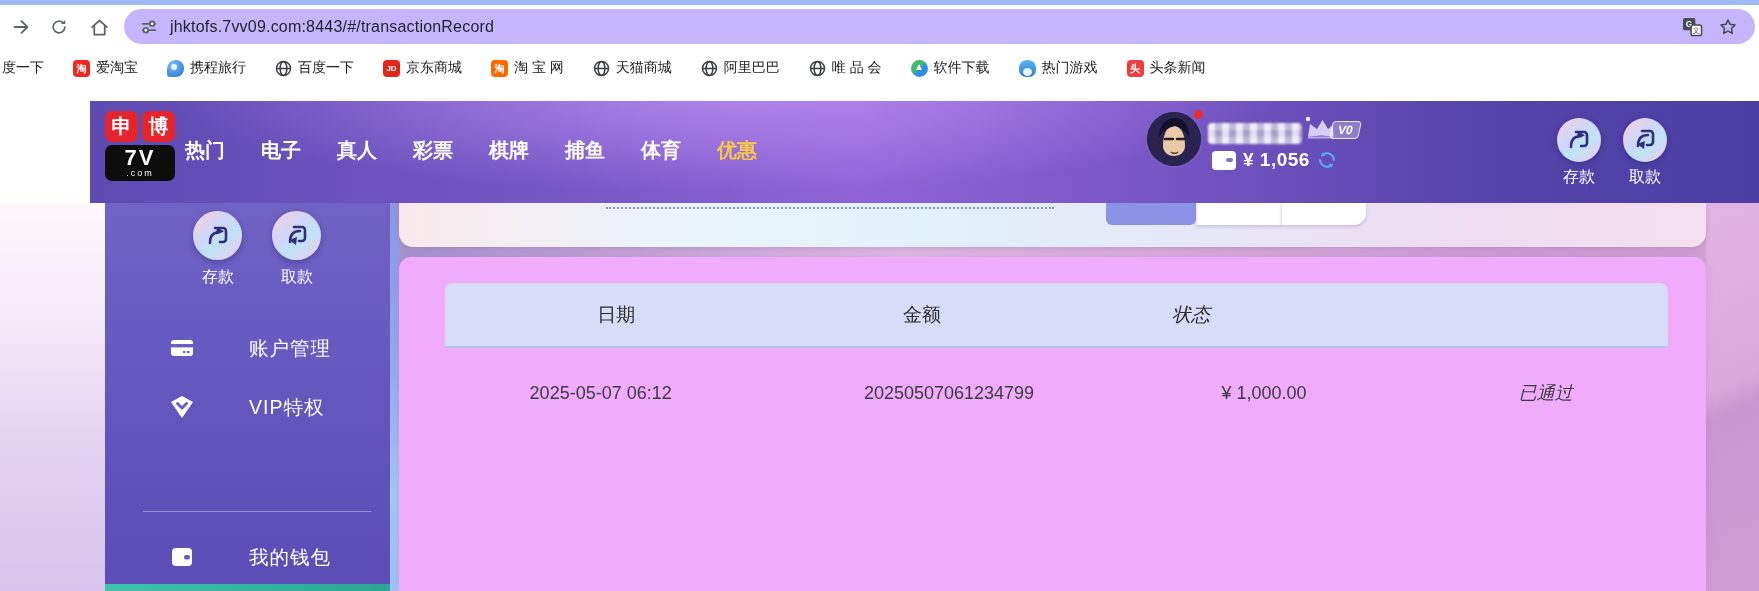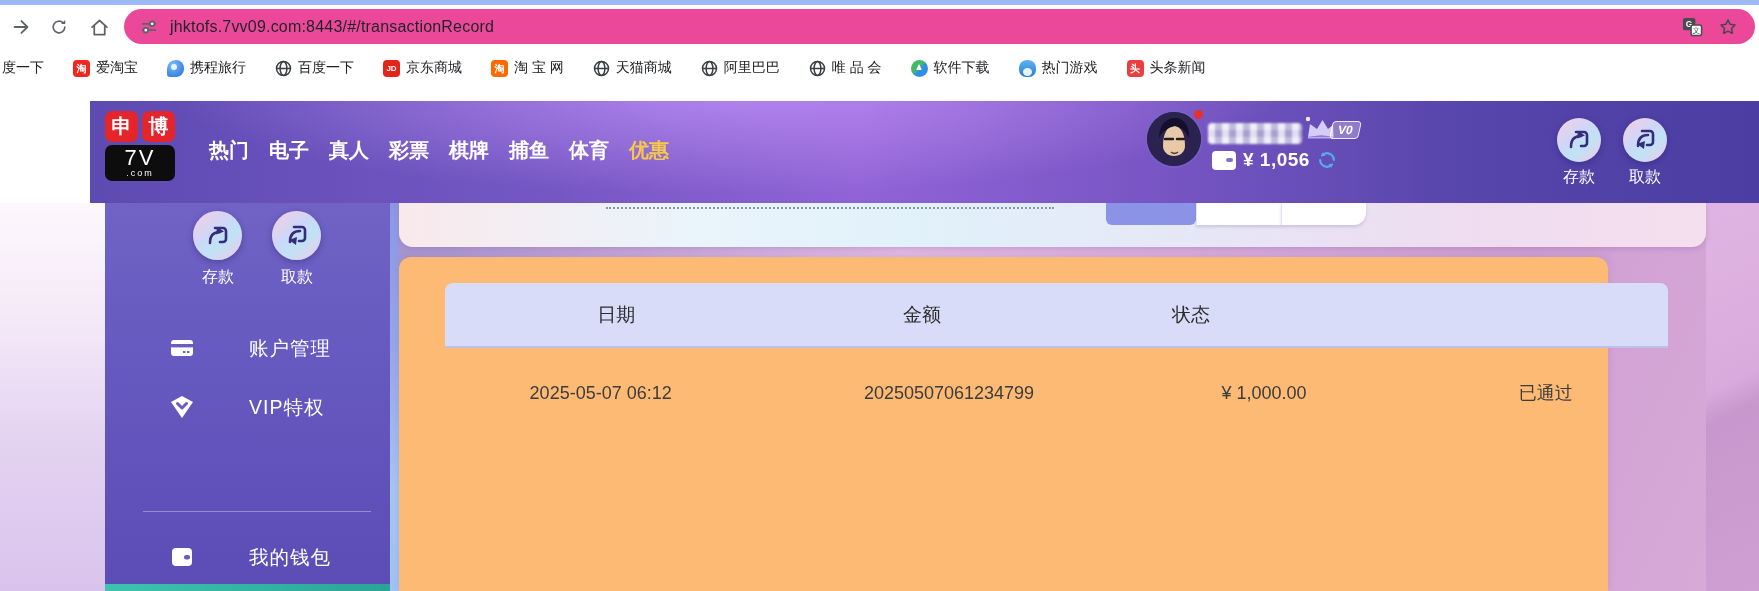--- a/index.html
+++ b/index.html
@@ -4,21 +4,21 @@
 <style>
   html,body{margin:0;padding:0;}
   body{width:1759px;height:591px;position:relative;overflow:hidden;
        font-family:"Liberation Sans","DejaVu Sans",sans-serif;background:#fff;}
   .abs{position:absolute;}
 
   
   .window-top-edge{left:0;top:0;width:1759px;height:5px;background:#9db9f6;}
   .toolbar{left:0;top:5px;width:1759px;height:43px;background:#fff;}
   .tb-icon{top:9px;width:26px;height:26px;display:flex;align-items:center;justify-content:center;border-radius:50%;cursor:pointer;}
-  .url-pill{left:124px;top:4px;right:4px;height:35px;background:#ec4899;border-radius:18px;}
+  .url-pill{left:124px;top:4px;right:4px;height:35px;background:#c4b5fd;border-radius:18px;}
   .url-text{left:46px;top:0;height:35px;line-height:35px;font-size:16px;color:#1f2328;letter-spacing:.2px;}
   .pill-icon{top:7px;width:22px;height:22px;display:flex;align-items:center;justify-content:center;}
 
   .bookmarks{left:0;top:48px;width:1759px;height:40px;background:#fff;display:flex;align-items:center;}
   .bm-item{display:flex;align-items:center;gap:6px;font-size:14px;color:#202124;white-space:nowrap;cursor:pointer;}
   .bm-row{position:absolute;left:2px;top:0;height:40px;display:flex;align-items:center;gap:29px;}
   .fav{width:17px;height:17px;flex:0 0 17px;display:flex;align-items:center;justify-content:center;box-sizing:border-box;}
   .fav-sq{border-radius:4px;color:#fff;font-weight:bold;font-size:10px;line-height:17px;text-align:center;}
   .fav-taored{background:#f1261d;}
   .fav-taoorange{background:#ff6a00;}
@@ -42,24 +42,24 @@
     background:
       radial-gradient(900px 170px at 38% -12%,rgba(205,155,255,.65),rgba(205,155,255,0) 62%),
       linear-gradient(90deg,#5d4bb2 0%,#7557c4 28%,#9163d6 46%,#7b57c6 62%,#5746ac 82%,#4b3da2 100%);}
 
   .logo{left:15px;top:10px;width:74px;cursor:pointer;}
   .logo-badges{display:flex;gap:4px;}
   .logo-badge{width:33px;height:31px;background:#e4252b;border-radius:7px;color:#fff;
     font-size:20px;font-weight:bold;display:flex;align-items:center;justify-content:center;}
   .logo-block{margin-top:3px;width:70px;height:36px;background:#0d0d0d;border-radius:7px;color:#fff;
     display:flex;flex-direction:column;align-items:center;justify-content:center;}
-  .logo-name{font-size:22px;font-weight:normal;letter-spacing:2px;line-height:20px;}
+  .logo-name{font-size:22px;font-weight:bold;letter-spacing:2px;line-height:20px;}
   .logo-suffix{font-size:9px;letter-spacing:2px;line-height:10px;}
 
-  .nav{left:95px;top:36px;display:flex;gap:20px;margin-left:24px;}
+  .nav{left:95px;top:36px;display:flex;gap:36px;}
   .nav-item{font-size:20px;font-weight:600;color:#fff;cursor:pointer;white-space:nowrap;}
   .nav-item.active{color:#f7c948;}
 
   .avatar{left:1057px;top:11px;width:54px;height:54px;border-radius:50%;cursor:pointer;
     background:#241f47;box-shadow:0 0 0 2px rgba(120,100,200,.55);overflow:hidden;}
   .avatar-dot{left:1104px;top:9px;width:9px;height:9px;border-radius:50%;background:#e8302a;}
   .blur-name{left:1118px;top:22px;width:94px;height:21px;border-radius:4px;filter:blur(1.2px);
     background:repeating-linear-gradient(90deg,rgba(255,255,255,.75) 0 7px,rgba(190,190,215,.55) 7px 14px),
                repeating-linear-gradient(0deg,rgba(235,235,245,.7) 0 7px,rgba(170,170,200,.5) 7px 14px);}
   .vip-wrap{left:1212px;top:14px;display:flex;align-items:flex-end;cursor:pointer;}
@@ -101,27 +101,27 @@
   .pastel-panel{left:399px;top:203px;width:1307px;height:44px;border-radius:0 0 14px 14px;
     background:linear-gradient(90deg,#f9e9ec 0%,#eaf4fb 22%,#e1f1fa 40%,#e6e6f7 62%,#efdcf0 82%,#f4dfee 100%);
     box-shadow:0 2px 5px rgba(140,100,170,.3);}
   .dashed-divider{left:207px;top:4px;width:448px;height:0;border-top:2px dotted #8e959c;}
   .tab-sliver{left:707px;top:0;height:22px;display:flex;}
   .tab-seg{height:22px;box-sizing:border-box;}
   .tab-seg.active{width:90px;background:#8b93e6;border-radius:0 0 6px 6px;}
   .tab-seg.white{width:85px;background:#fff;border-left:1px solid #e3e3ee;box-shadow:0 2px 3px rgba(120,100,170,.25);}
   .tab-seg.white.last{border-radius:0 0 12px 0;}
 
-  .white-card{left:399px;top:257px;width:1209px;height:334px;background:#fdba74;border-radius:12px 12px 0 0;
+  .white-card{left:399px;top:257px;width:1307px;height:334px;background:#f0abfc;border-radius:12px 12px 0 0;
     box-shadow:0 -2px 8px rgba(130,100,170,.18);}
   .table-head{left:46px;top:26px;width:1223px;height:65px;background:#d9dcf9;border-radius:8px 8px 0 0;
     border-bottom:2px solid #bcc0ec;display:flex;align-items:center;box-sizing:border-box;}
   .table-row{left:46px;top:116px;width:1223px;height:40px;display:flex;align-items:center;gap:37px;}
   .cell{text-align:center;}
-  .col-date{width:28%;}.col-order{width:28%;}.col-amount{width:22%;}.col-status{width:22%;}
+  .col-date{width:28%;}.col-order{width:28%;}.col-amount{width:22%;}.col-status{width:22%;font-style:italic;}
   .th{font-size:19px;color:#2c2c2c;}
   .td{font-size:18px;color:#3c3c3c;}
 
   svg{display:block;}
 </style>
 </head>
 <body>
 
 <div class="abs window-top-edge"></div>
 

